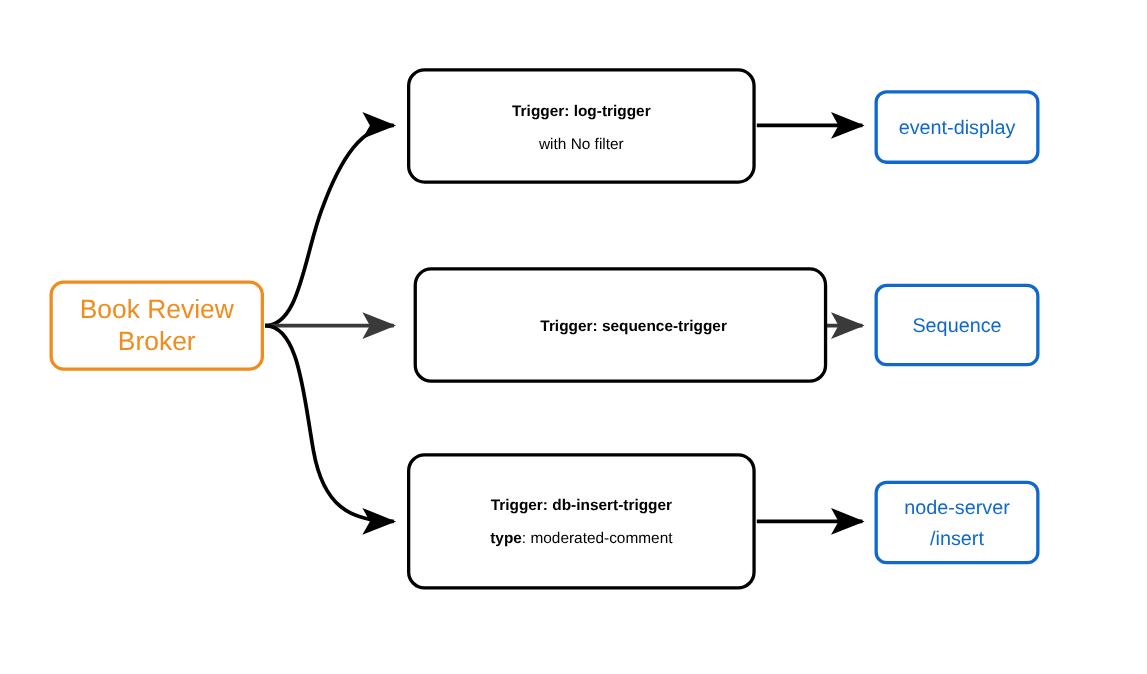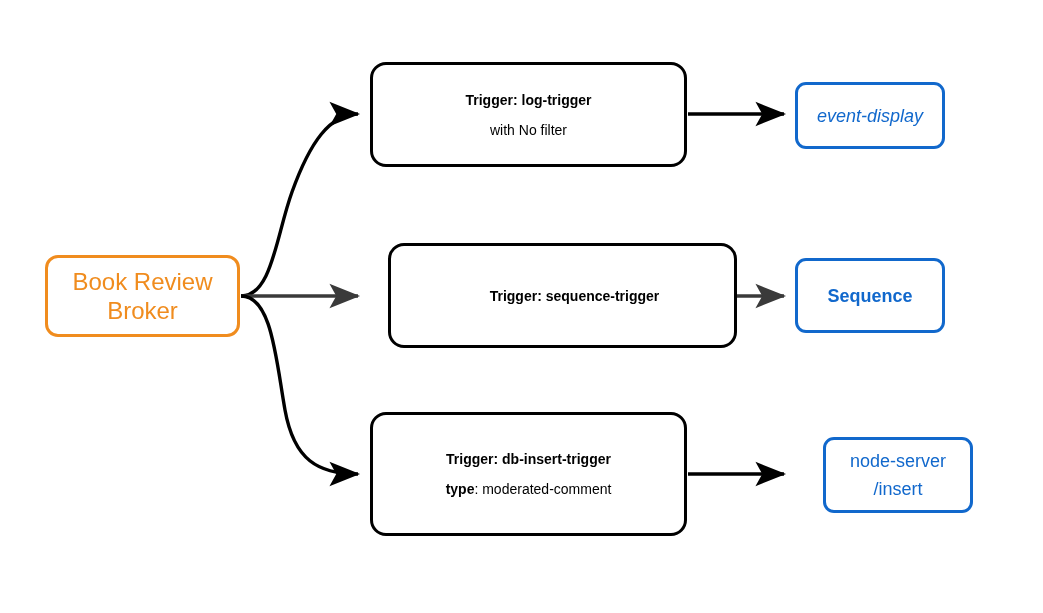--- a/index.html
+++ b/index.html
@@ -103,35 +103,35 @@
   <div class="node node-broker" style="left:45px; top:255px; width:195px; height:82px;">
     <span class="lbl">Book Review</span>
     <span class="lbl">Broker</span>
   </div>
 
   <div class="node node-trigger" style="left:370px; top:62px; width:317px; height:105px;">
     <span class="ln b">Trigger: log-trigger</span>
     <span class="ln"><span class="b"></span><span>with No filter</span></span>
   </div>
 
-  <div class="node node-trigger" style="left:388px; top:243px; width:349px; height:105px;padding-left:24px;">
+  <div class="node node-trigger" style="left:376px; top:243px; width:376px; height:105px;padding-left:24px;">
     <span class="ln b">Trigger: sequence-trigger</span>
   </div>
 
   <div class="node node-trigger" style="left:370px; top:412px; width:317px; height:124px;text-align:right;">
     <span class="ln b">Trigger: db-insert-trigger</span>
     <span class="ln"><span class="b">type</span><span>: moderated-comment</span></span>
   </div>
 
-  <div class="node node-service" style="left:795px; top:82px; width:150px; height:67px;font-style:italic;">
+  <div class="node node-service" style="left:795px; top:82px; width:150px; height:67px;">
     <span class="ln">event-display</span>
   </div>
 
-  <div class="node node-service" style="left:795px; top:258px; width:150px; height:75px;font-weight:bold;">
+  <div class="node node-service" style="left:795px; top:258px; width:150px; height:75px;">
     <span class="ln">Sequence</span>
   </div>
 
-  <div class="node node-service" style="left:795px; top:437px; width:150px; height:76px;margin-left:28px;">
+  <div class="node node-service" style="left:795px; top:437px; width:150px; height:76px;">
     <span class="ln">node-server</span>
     <span class="ln">/insert</span>
   </div>
 
 </div>
 
 </body></html>

